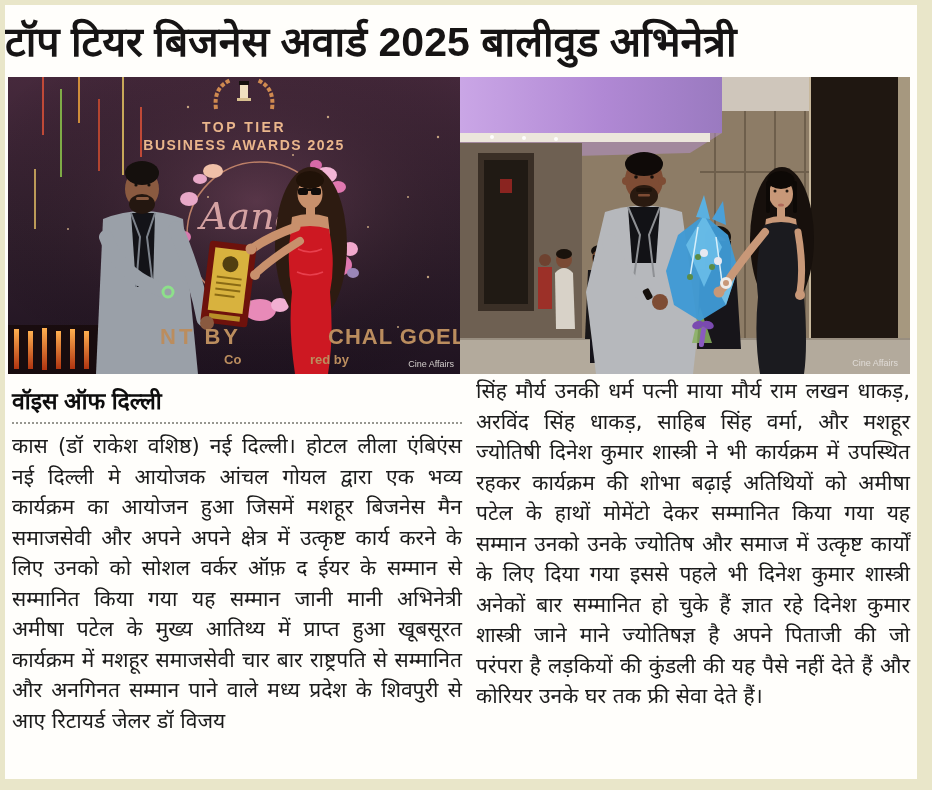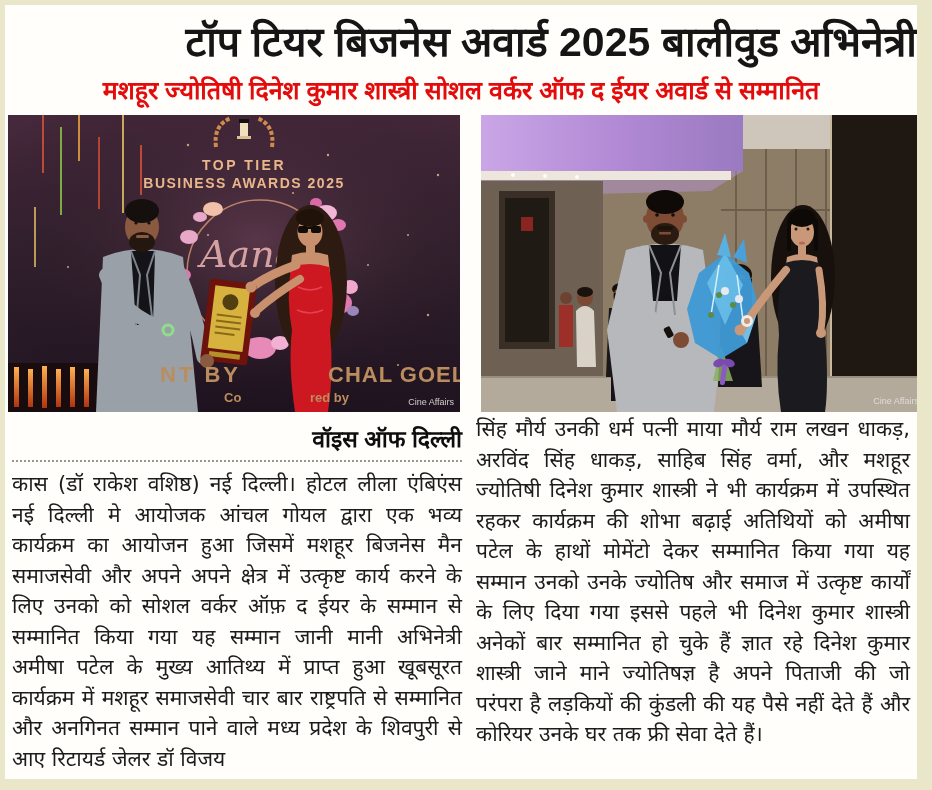--- a/index.html
+++ b/index.html
@@ -10,51 +10,51 @@
     background: #fffefb;
     border: 5px solid #e9e6c9;
     border-right-width: 15px;
     border-bottom-width: 11px;
     overflow: hidden;
     font-family: "Liberation Sans", sans-serif;
     position: relative;
   }
   .headline {
     margin-top: 12px;
-    text-align: right;
+    text-align: left;
     font-size: 41px;
     line-height: 51px;
     font-weight: 800;
     color: #161414;
     letter-spacing: 0px;
   }
   .subheadline {
     margin-top: 7px;
     text-align: center;
     font-size: 25px;
     line-height: 31px;
     font-weight: 700;
     color: #e30b0b;
   }
   .photos {
     display: flex;
-    gap: 21px;
+    gap: 0;
     margin: 9px 3px 0 3px;
   }
   .photo { display: block; line-height: 0; }
   .photo svg { display: block; }
   .columns {
     display: flex;
     gap: 14px;
     margin: 2px 7px 0 7px;
   }
   .col-left { width: 450px; flex: none; }
   .col-right { flex: 1; }
   .caption {
-    text-align: right;
+    text-align: left;
     font-size: 23px;
     font-weight: 800;
     color: #0d0d0d;
     padding: 8px 0 5px 0;
   }
   .dotted-rule {
     border-bottom: 2px dotted #979790;
     margin: 1px 0 7px 0;
   }
   .body-text {
@@ -65,21 +65,20 @@
     font-family: "DejaVu Sans", sans-serif;
   }
 </style>
 </head>
 <body>
 
 <div class="page">
 
   <h1 class="headline"><span>टॉप टियर बिजनेस अवार्ड 2025 बालीवुड अभिनेत्री</span><br></h1>
 
-  <div class="subheadline">मशहूर ज्योतिषी दिनेश कुमार शास्त्री सोशल वर्कर ऑफ द ईयर अवार्ड से सम्मानित</div>
 
   <div class="photos">
 
     <figure class="photo">
       <svg width="452" height="297" viewBox="0 0 452 297">
         <defs>
           <linearGradient id="stageBg" x1="0" y1="0" x2="0" y2="1">
             <stop offset="0" stop-color="#46293c"></stop>
             <stop offset="0.5" stop-color="#32202e"></stop>
             <stop offset="1" stop-color="#1f1320"></stop>

